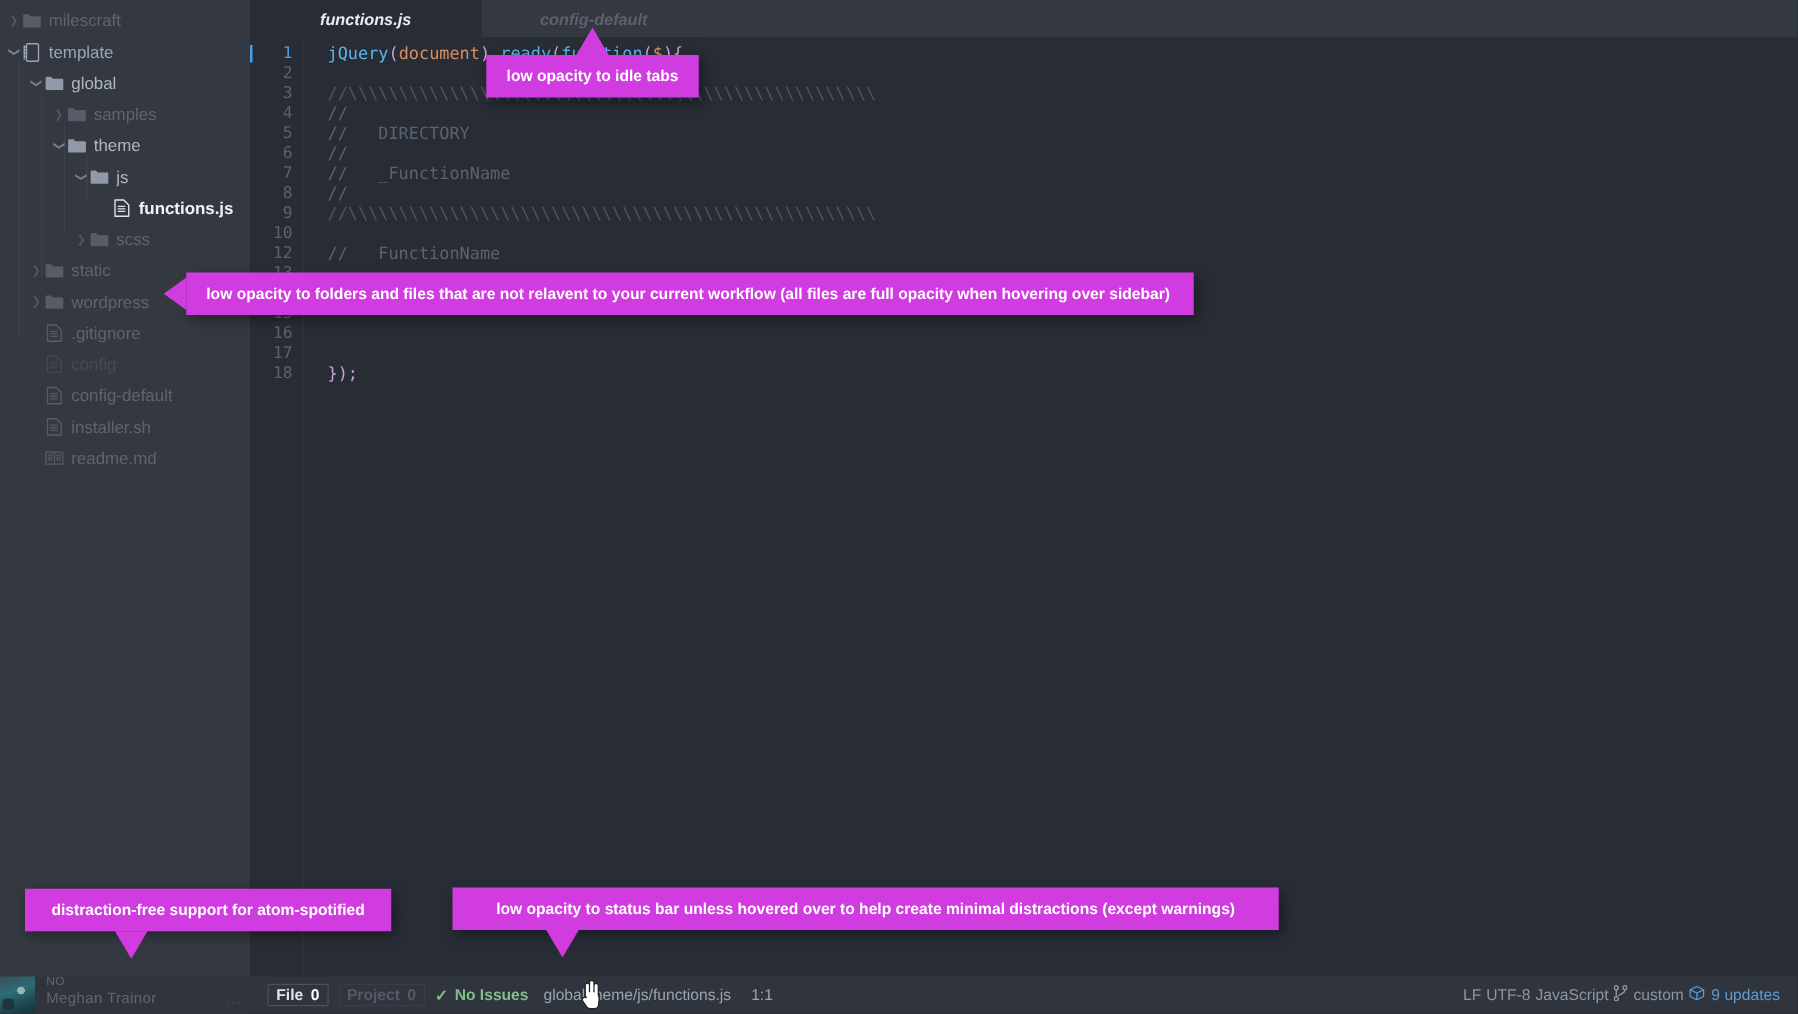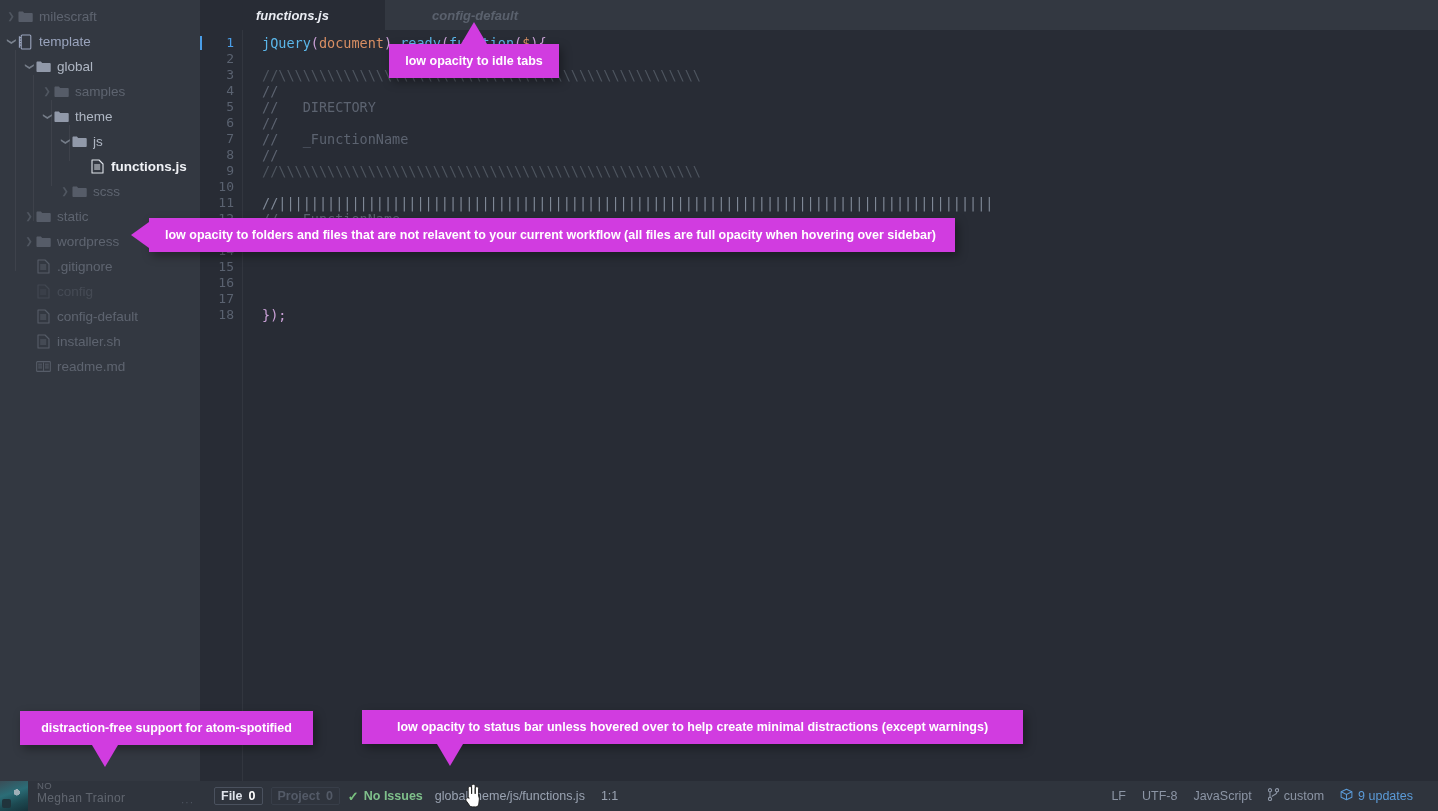--- a/index.html
+++ b/index.html
@@ -164,21 +164,21 @@
   
   #statusbar {
     position: absolute; left: 200px; bottom: 0;
     width: 1238px; height: 30px;
     background: #2f343d;
     display: flex; align-items: center;
     font-size: 12.5px;
     color: #848d9d;
   }
   #status-left { display: flex; align-items: center; padding-left: 14px; gap: 0; }
-  #status-right { margin-left: auto; display: flex; align-items: center; padding-right: 25px; gap: 16px; }
+  #status-right { margin-left: auto; display: flex; align-items: center; padding-right: 14px; gap: 4px; }
   .chip {
     display: inline-flex; align-items: center; gap: 6px;
     border: 1px solid #4a515e;
     border-radius: 2px;
     padding: 1px 6px;
     margin-right: 8px;
     font-size: 12.5px;
     color: #dfe3ea;
     font-weight: bold;
   }
@@ -456,24 +456,20 @@
           <span class="ln">8</span>
           <span class="src"><span class="cmt">//</span></span>
         </div>
         <div class="ln-row">
           <span class="ln">9</span>
           <span class="src"><span class="cmt-dim">//\\\\\\\\\\\\\\\\\\\\\\\\\\\\\\\\\\\\\\\\\\\\\\\\\\\\</span></span>
         </div>
         <div class="ln-row">
           <span class="ln">10</span>
           <span class="src"></span>
-        </div>
-        <div class="ln-row">
-          <span class="ln">11</span>
-          <span class="src"><span class="cmt-hi">//||||||||||||||||||||||||||||||||||||||||||||||||||||||||||||||||||||||||||||||||||||||||</span></span>
         </div>
         <div class="ln-row">
           <span class="ln">12</span>
           <span class="src"><span class="cmt">//   FunctionName</span></span>
         </div>
         <div class="ln-row">
           <span class="ln">13</span>
           <span class="src"></span>
         </div>
         <div class="ln-row">

